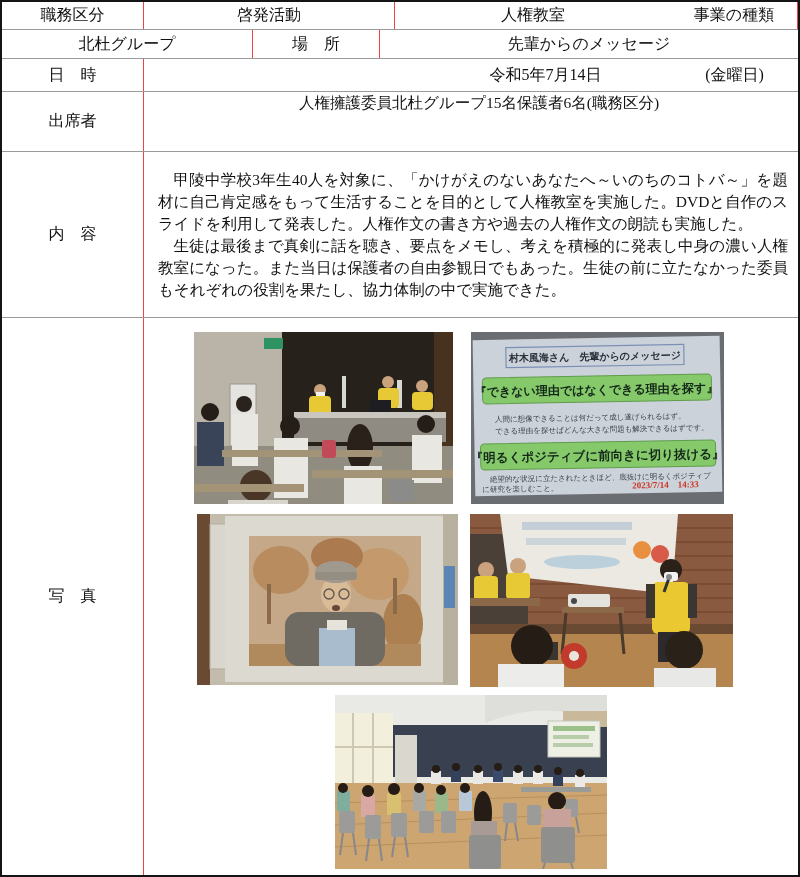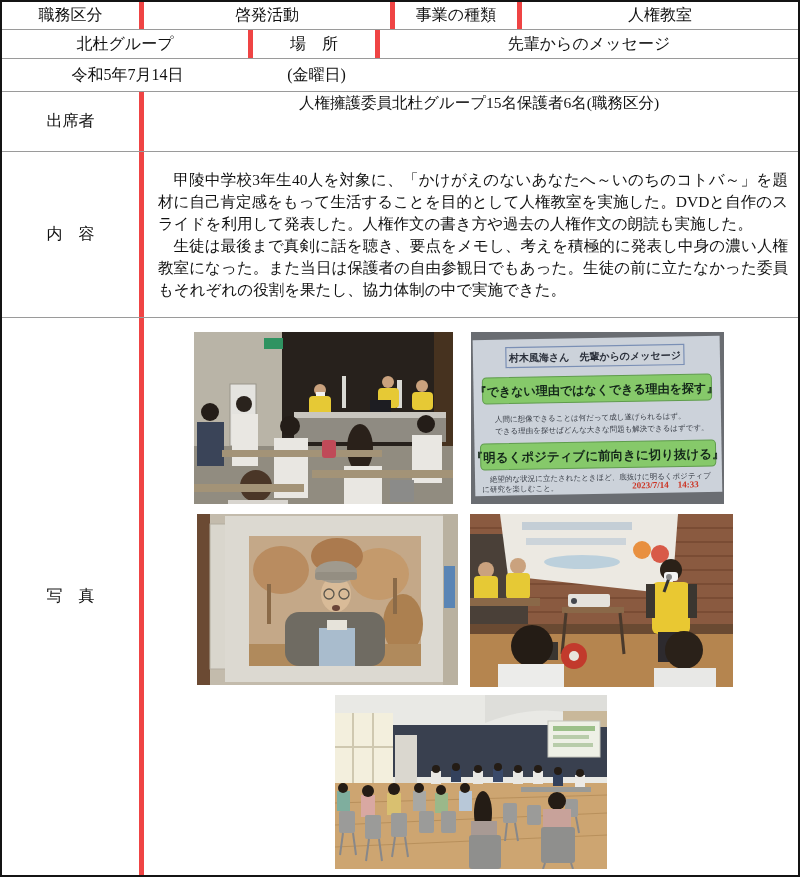--- a/index.html
+++ b/index.html
@@ -4,59 +4,60 @@
 <style>
   html,body{margin:0;padding:0;background:#fff;}
   body{width:800px;height:877px;position:relative;
        font-family:"Liberation Serif","DejaVu Serif",serif;color:#111;}
   .tbl{position:absolute;top:0;left:0;width:796px;height:873px;
        border:2px solid #141414;background:#fff;}
   .row{display:flex;box-sizing:border-box;border-bottom:1px solid #9a9a9a;}
   .row:last-child{border-bottom:none;}
   .cell{box-sizing:border-box;display:flex;align-items:center;justify-content:center;
         font-size:16px;}
-  .vline{border-right:5px solid #ef4444;}
+  .vline{border-right:1px solid #ef4444;}
   .c1{width:142px;}
   .c2{width:251px;}
   .c3{width:127px;}
   .c4{flex:1;}
   .r1{height:28px;} .r2{height:29px;} .r3{height:33px;}
   .r4{height:60px;} .r5{height:166px;} .r6{height:557px;}
   .merged{flex:1;display:flex;align-items:center;}
-  .dt-grid{flex:1;display:flex;}
+  .dt-grid{flex:1;display:flex;justify-content:flex-end;}
   .dt-grid span{display:flex;align-items:center;justify-content:center;font-size:16px;}
   .dt-a{width:251px;} .dt-b{width:127px;} .dt-c{flex:1;letter-spacing:1px;}
   .attendees{flex-direction:row;align-items:flex-start;justify-content:center;
              padding-left:16px;font-size:15.5px;line-height:22px;}
   .naiyo{flex-direction:column;justify-content:center;padding:2px 10px 2px 14px;}
   .naiyo p{margin:0;font-size:15.5px;line-height:22px;text-indent:1em;
            text-align:justify;}
   .photo-cell{position:relative;flex:1;}
   .photo{position:absolute;line-height:0;}
   svg text{font-family:"Liberation Serif","DejaVu Serif",serif;}
 </style>
 </head>
 <body>
 
 <div class="tbl">
 
   <div class="row r1">
     <div class="cell c1 vline">職務区分</div>
     <div class="cell c2 vline">啓発活動</div>
+    <div class="cell c4">人権教室</div>
     <div class="cell c3 vline">事業の種類</div>
-    <div class="cell c4">人権教室</div>
   </div>
 
   <div class="row r2">
     <div class="cell c2 vline">北杜グループ</div>
     <div class="cell c3 vline">場　所</div>
     <div class="cell c4">先輩からのメッセージ</div>
   </div>
 
   <div class="row r3">
+    <div class="cell c1 vline">日　時</div>
     <div class="dt-grid">
       <span class="dt-a">令和5年7月14日</span>
       <span class="dt-b">(金曜日)</span>
     </div>
   </div>
 
   <div class="row r4">
     <div class="cell c1 vline">出席者</div>
     <div class="cell merged attendees">
       <span>人権擁護委員北杜グループ15名</span>

